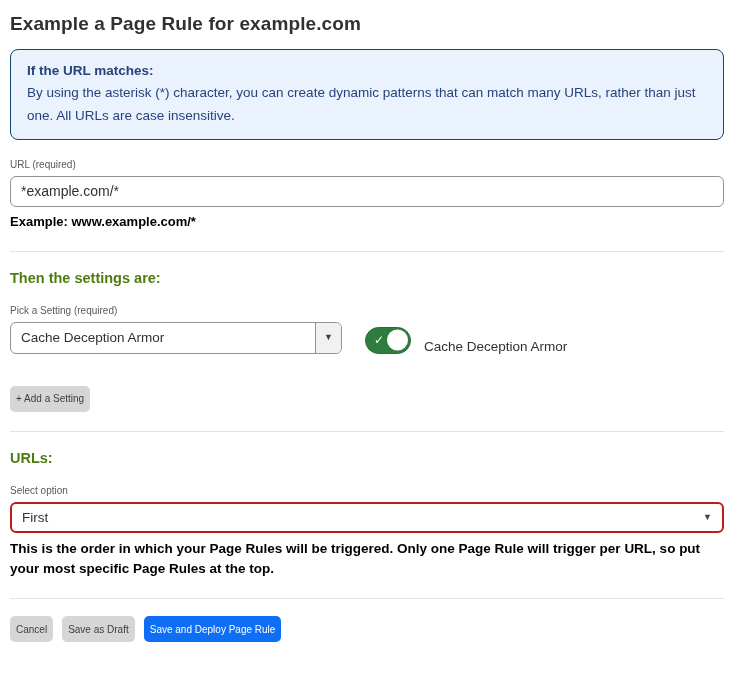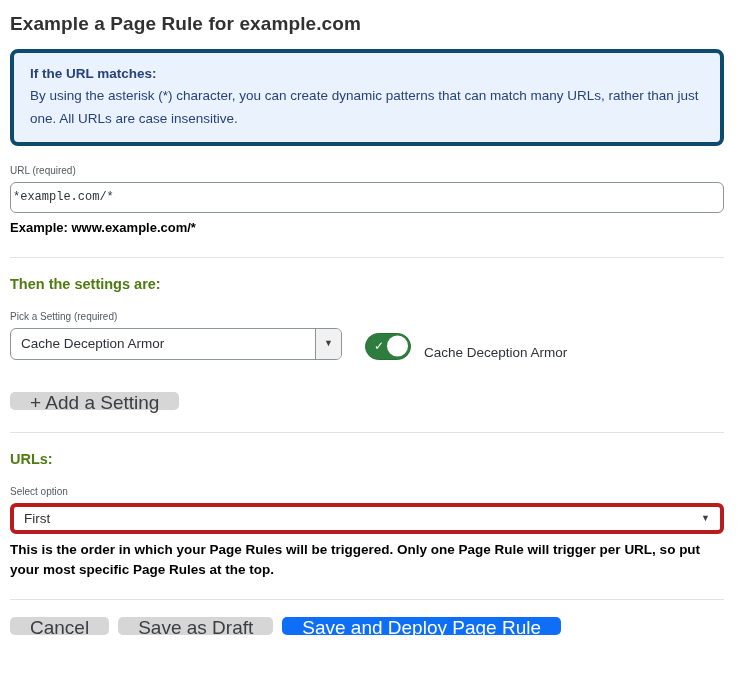--- a/index.html
+++ b/index.html
@@ -12,38 +12,38 @@
   }
   .page { padding: 10px 26px 0 10px; }
 
   .page-title {
     font-size: 19px; font-weight: 700; color: #313131;
     margin: 3px 0 14px; letter-spacing: .1px;
   }
 
   .info-box {
     background: #e9f2fd;
-    border: 4px solid #0c4a6e;
+    border: 1px solid #0c4a6e;
     border-radius: 8px;
     padding: 10px 16px 12px;
     color: #28427c;
     font-size: 13.5px;
     line-height: 1.65;
   }
   .info-heading { font-weight: 700; }
   .info-link { color: #3264d6; text-decoration: underline; cursor: pointer; }
 
   .field-label { color: #56595e; font-size: 10px; margin: 19px 0 6px; }
   .field-helper { color: #000000; font-size: 13px; margin: 6px 0 0; line-height: 1.45; font-weight: bold; }
 
   .text-input {
     width: 100%; height: 31px;
     border: 1px solid #8f9499; border-radius: 6px;
-    padding: 0 2px; font-size: 12px; color: #2f3237;
-    font-family: Liberation Mono, monospace; background: #fff; outline: none;
+    padding: 0 10px; font-size: 14px; color: #2f3237;
+    font-family: Liberation Sans, sans-serif; background: #fff; outline: none;
   }
 
   .divider { border: 0; border-top: 1px solid #e3e3e3; margin: 19px 0 0; }
 
   .section-heading { font-size: 14.5px; font-weight: 700; color: #4d7c0f; margin-top: 18px; }
 
   .setting-row { display: flex; align-items: flex-end; margin-top: 6px; }
   .combo {
     width: 332px; height: 32px;
     border: 1px solid #8f9499; border-radius: 6px;
@@ -66,29 +66,29 @@
     position: absolute; left: 8px; top: 50%; transform: translateY(-50%);
     color: #fff; font-size: 12px; font-weight: 700;
   }
   .toggle-knob {
     position: absolute; right: 2px; top: 50%; transform: translateY(-50%);
     width: 21px; height: 21px; background: #fff; border-radius: 50%;
   }
   .toggle-label { margin-left: 13px; font-size: 13.5px; color: #2f3237; }
 
   .btn {
-    height: 18px; border: none; border-radius: 5px;
-    font-size: 19px; font-family: inherit; padding: 0 20px; cursor: pointer;
+    height: 26px; border: none; border-radius: 5px;
+    font-size: 10px; font-family: inherit; padding: 0 6px; cursor: pointer;
   }
   .btn.gray { background: #d6d6d6; color: #3b3d40; }
   .btn.blue { background: #0e6ef6; color: #ffffff; }
   .add-setting { margin-top: 32px; }
 
   .select-full {
-    height: 31px; border: 4px solid #b91c1c; border-radius: 6px;
+    height: 31px; border: 2px solid #b91c1c; border-radius: 6px;
     display: flex; align-items: center; justify-content: space-between;
     padding: 0 10px; font-size: 13.5px; color: #2f3237;
     background: #fff; cursor: pointer; margin-top: 0;
   }
   .order-helper { font-size: 13.5px; line-height: 1.5; }
 
   .actions { display: flex; gap: 9px; margin-top: 17px; }
 </style>
 </head>
 <body>

